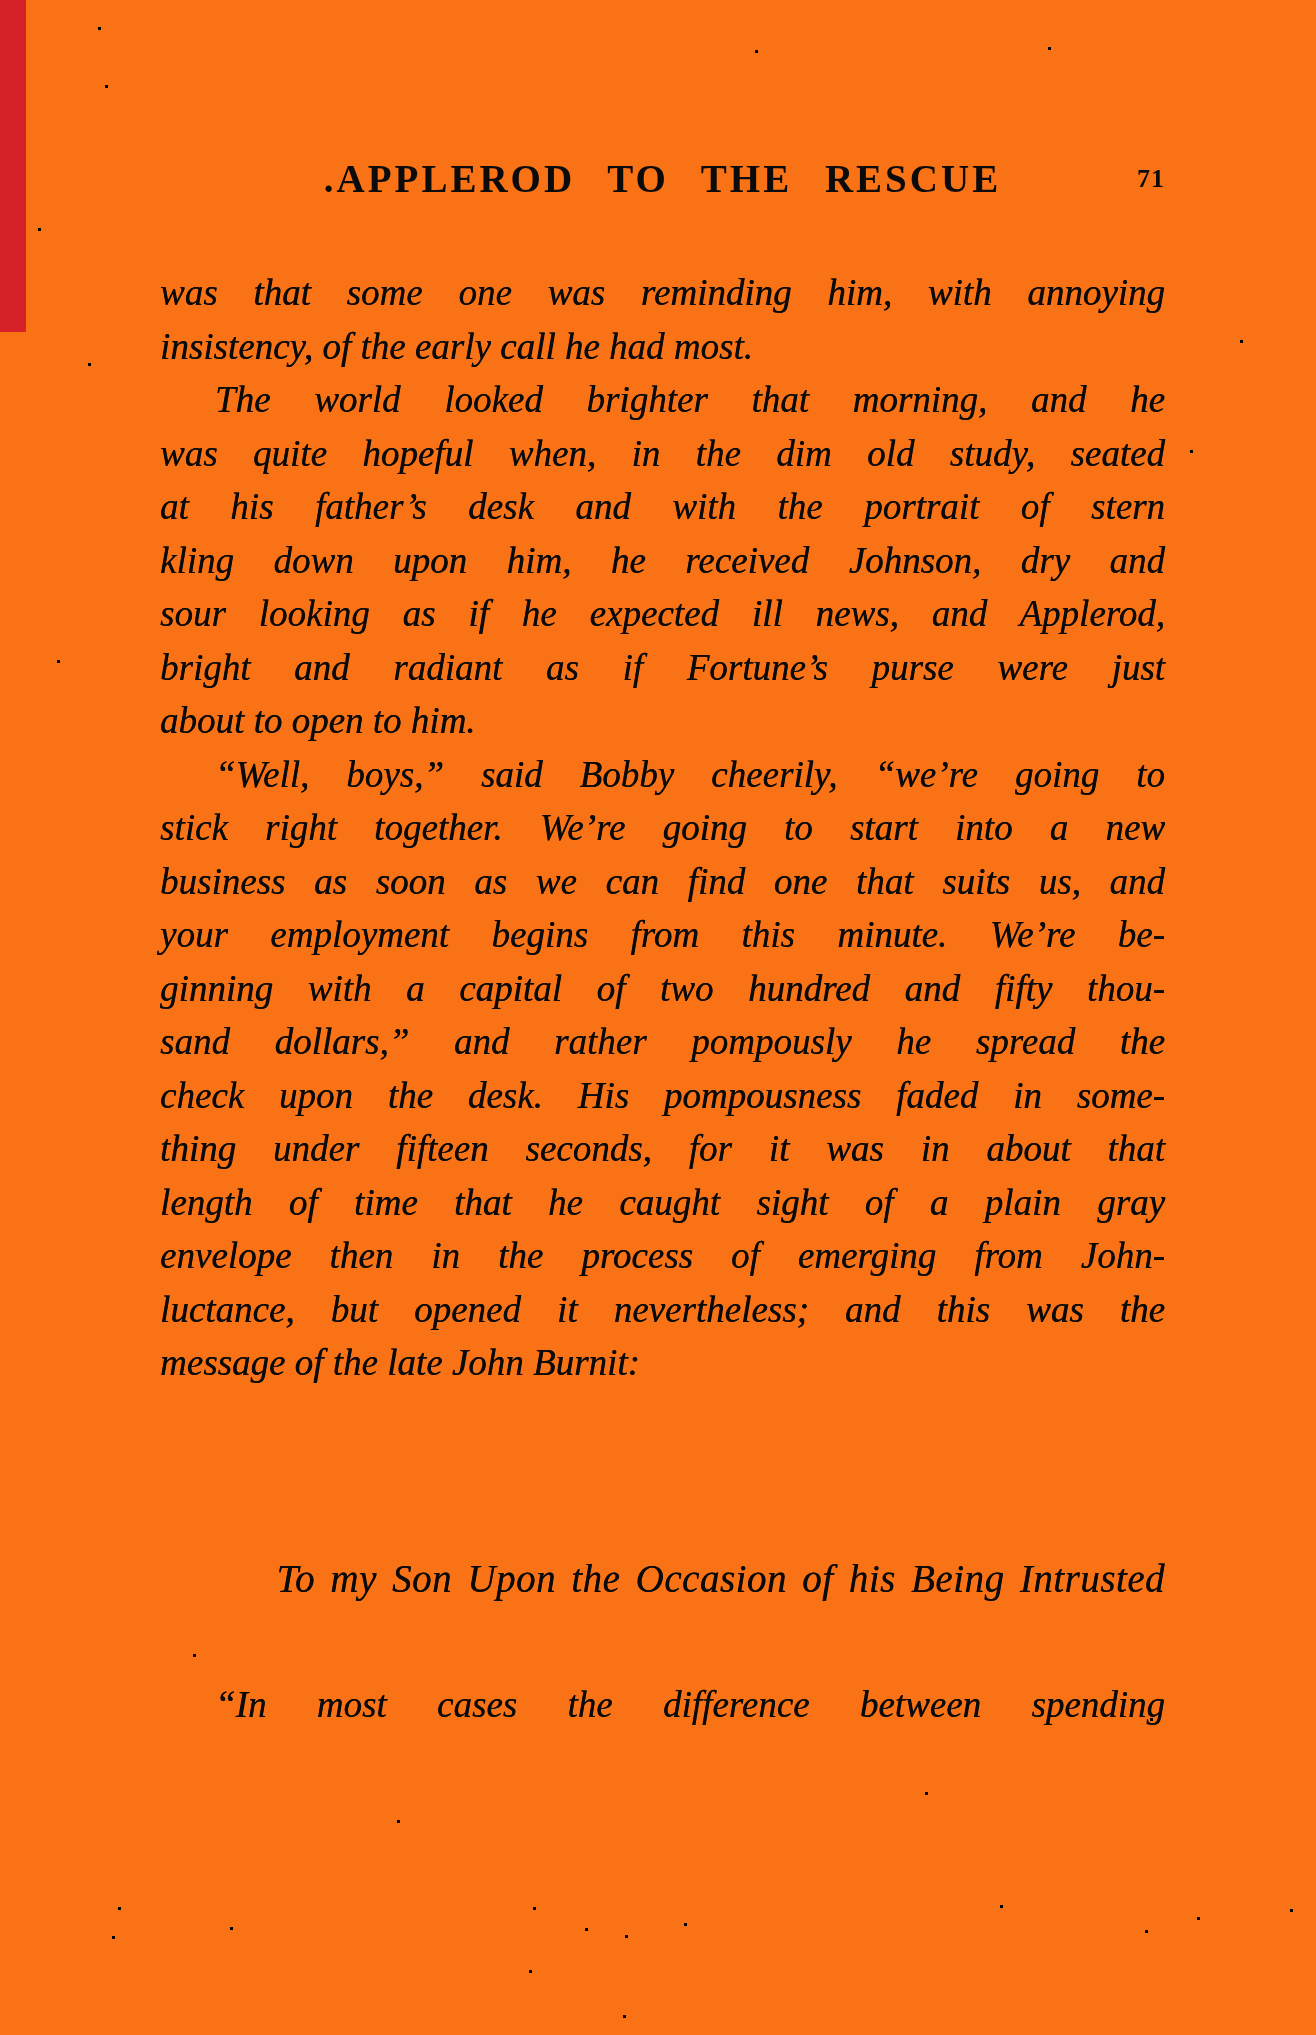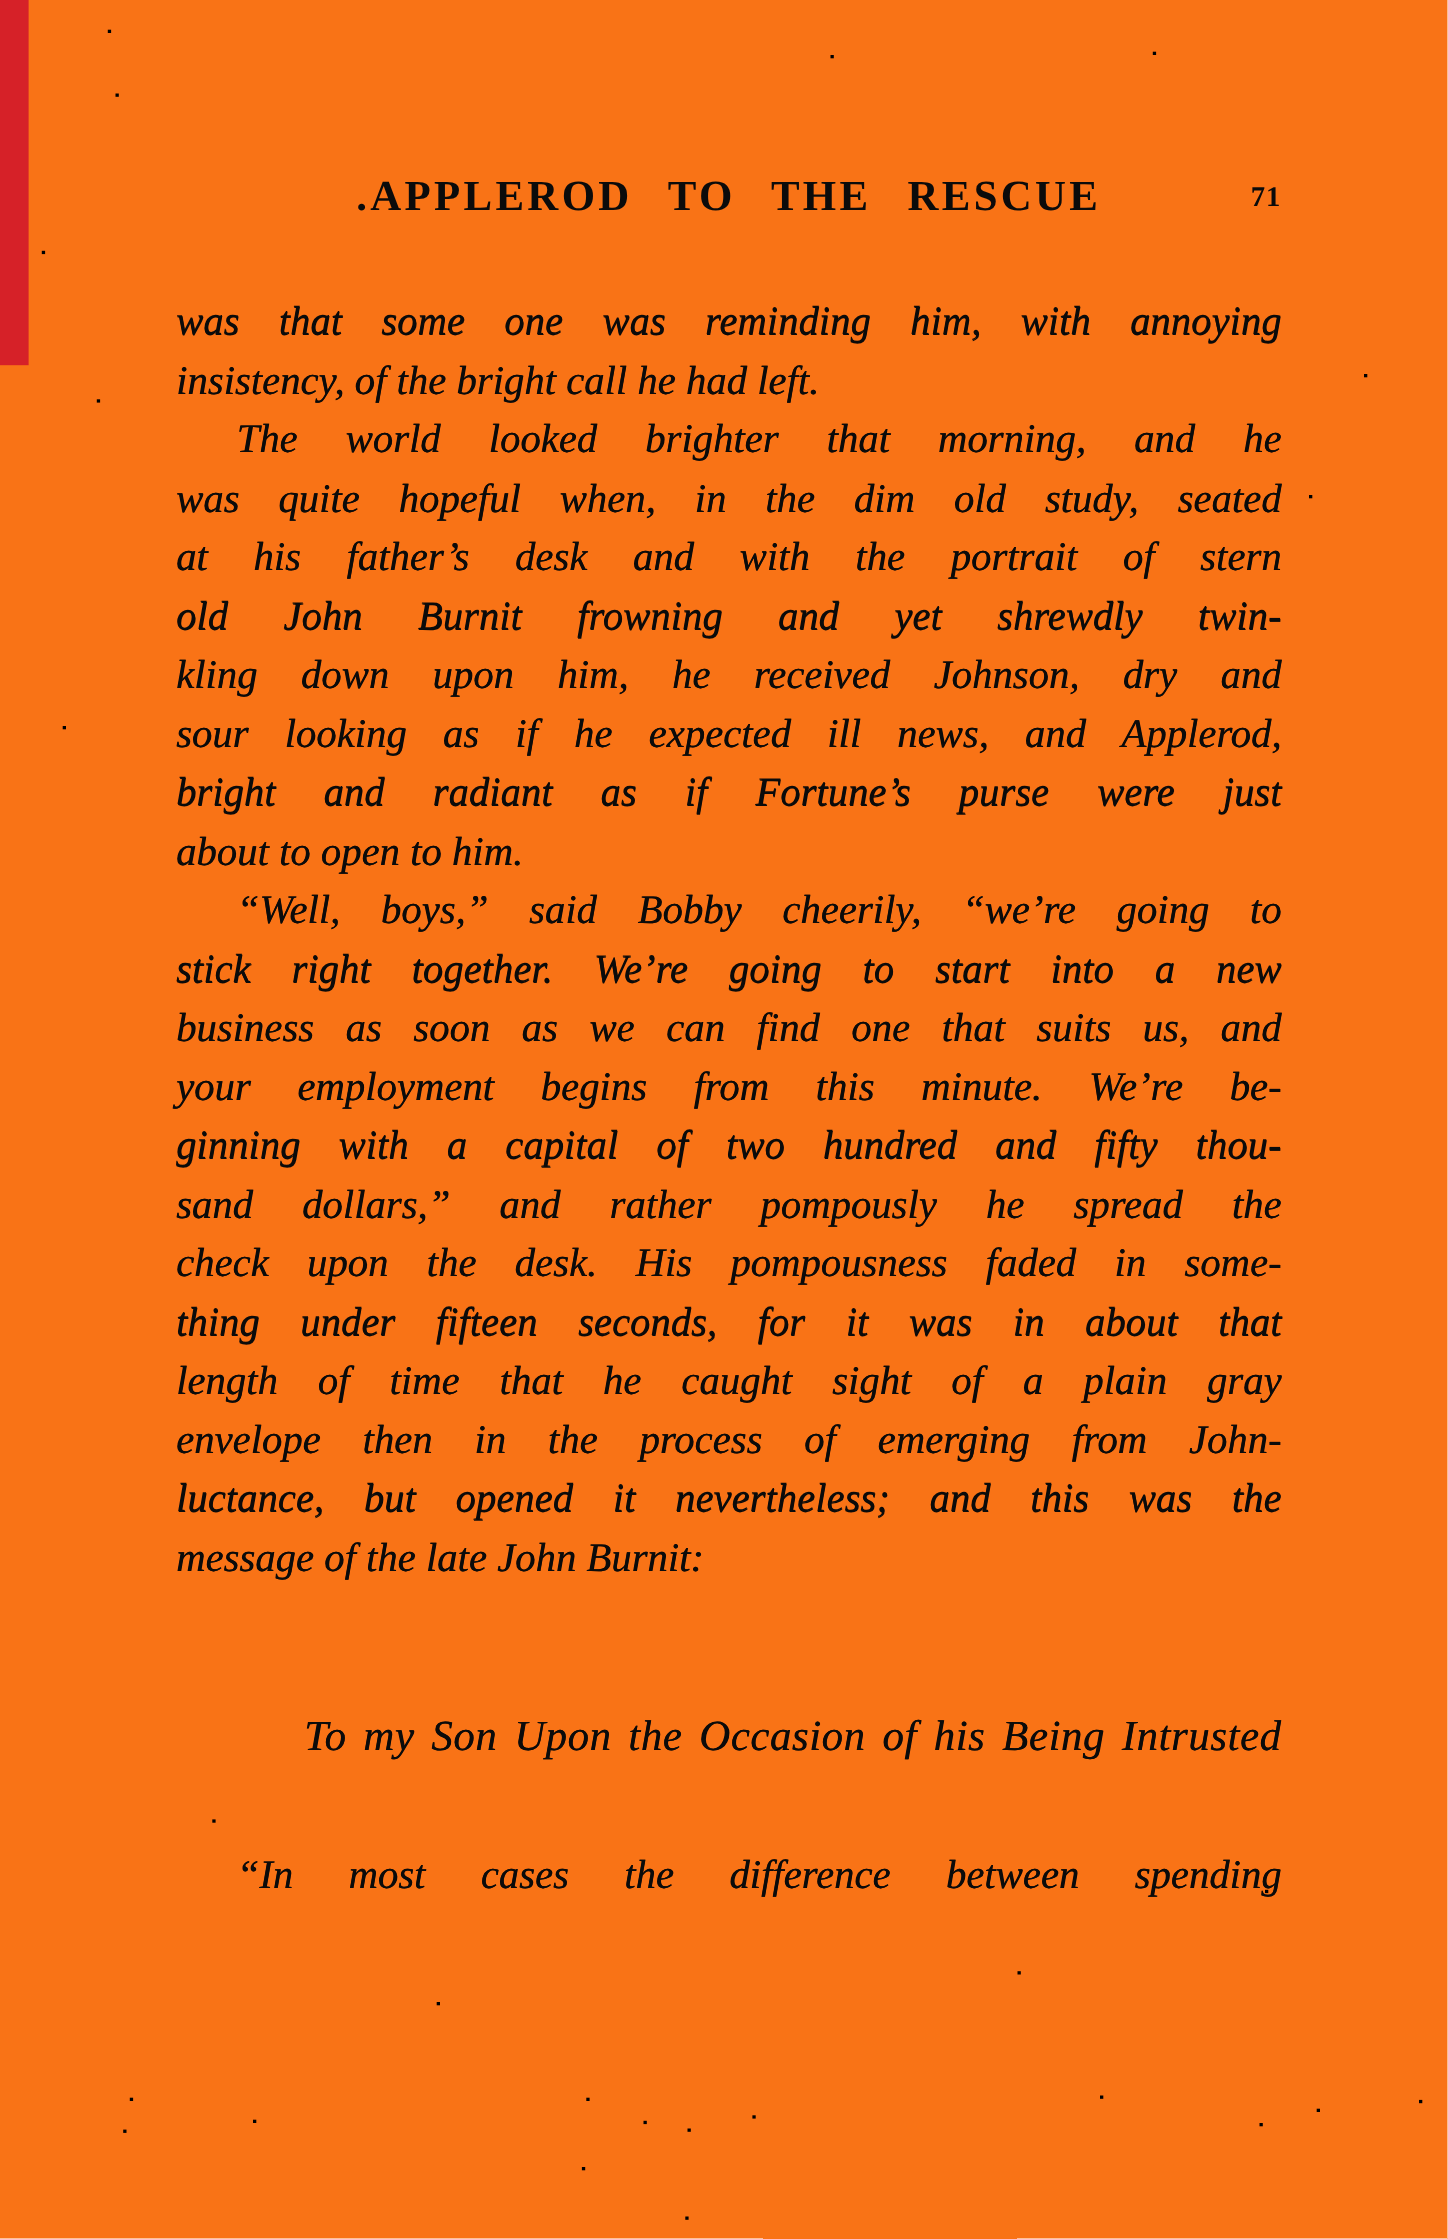--- a/index.html
+++ b/index.html
@@ -61,25 +61,24 @@
 
   <div class="edge-stripe" style="background: rgb(214, 33, 40);"></div>
 
   <div class="running-header">
     <span>.APPLEROD  TO  THE  RESCUE</span>
     <span class="page-number">71</span>
   </div>
 
   <div class="body-text" id="body-lines">
       <div class="line jl">was that some one was reminding him, with annoying</div>
-      <div class="line">insistency, of the bright call he had left.</div>
+      <div class="line">insistency, of the early call he had most.</div>
       <div class="line jl indent">The world looked brighter that morning, and he</div>
       <div class="line jl">was quite hopeful when, in the dim old study, seated</div>
       <div class="line jl">at his father’s desk and with the portrait of stern</div>
-      <div class="line jl">old John Burnit frowning and yet shrewdly twin-</div>
       <div class="line jl">kling down upon him, he received Johnson, dry and</div>
       <div class="line jl">sour looking as if he expected ill news, and Applerod,</div>
       <div class="line jl">bright and radiant as if Fortune’s purse were just</div>
       <div class="line">about to open to him.</div>
       <div class="line jl indent">“Well, boys,” said Bobby cheerily, “we’re going to</div>
       <div class="line jl">stick right together.  We’re going to start into a new</div>
       <div class="line jl">business as soon as we can find one that suits us, and</div>
       <div class="line jl">your employment begins from this minute.  We’re be-</div>
       <div class="line jl">ginning with a capital of two hundred and fifty thou-</div>
       <div class="line jl">sand dollars,” and rather pompously he spread the</div>

